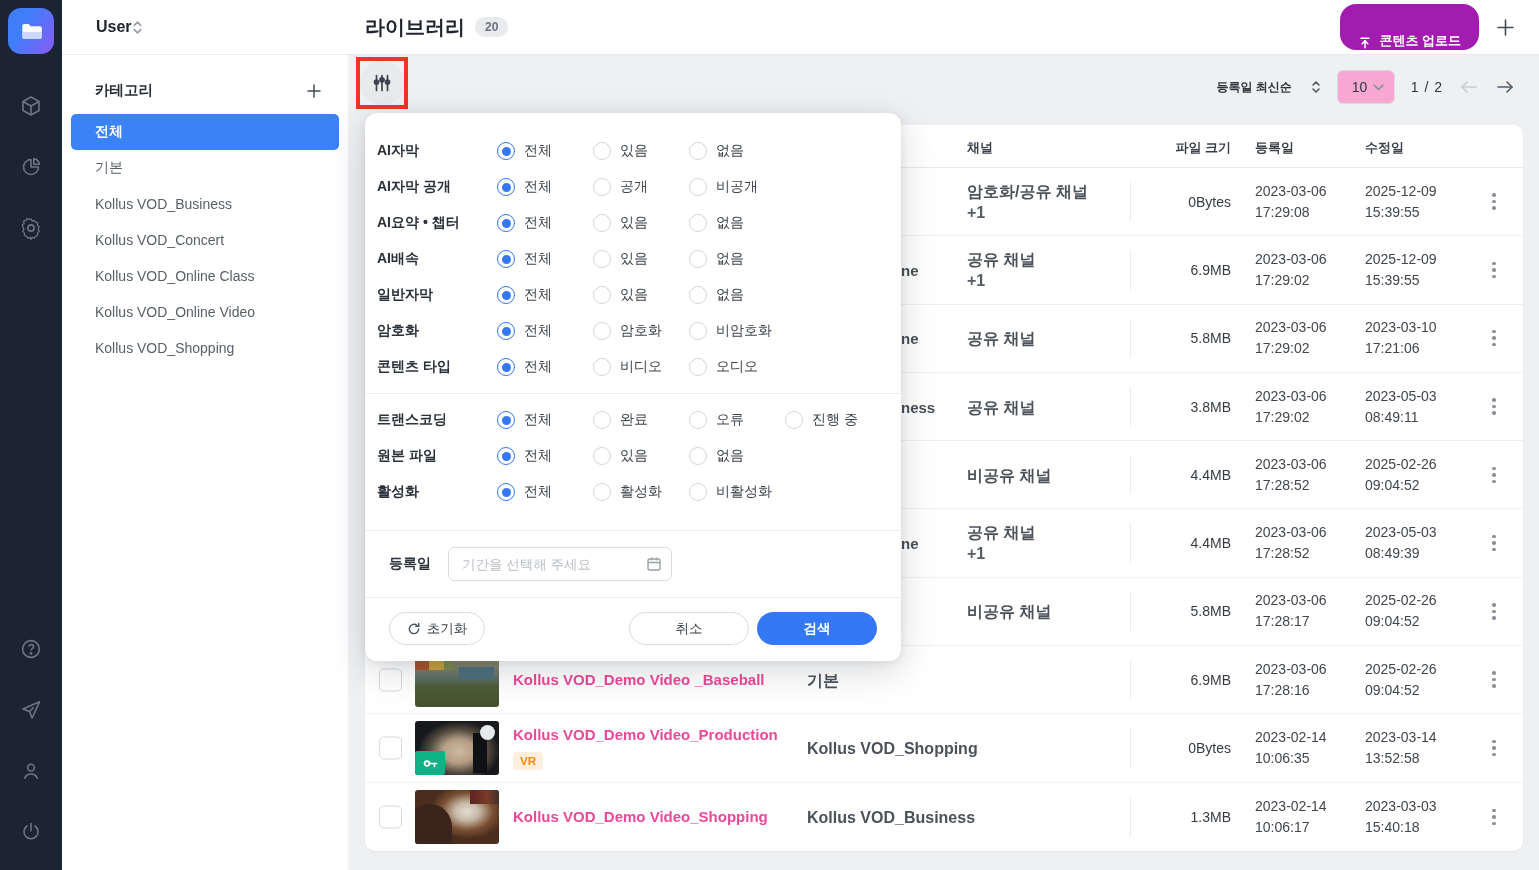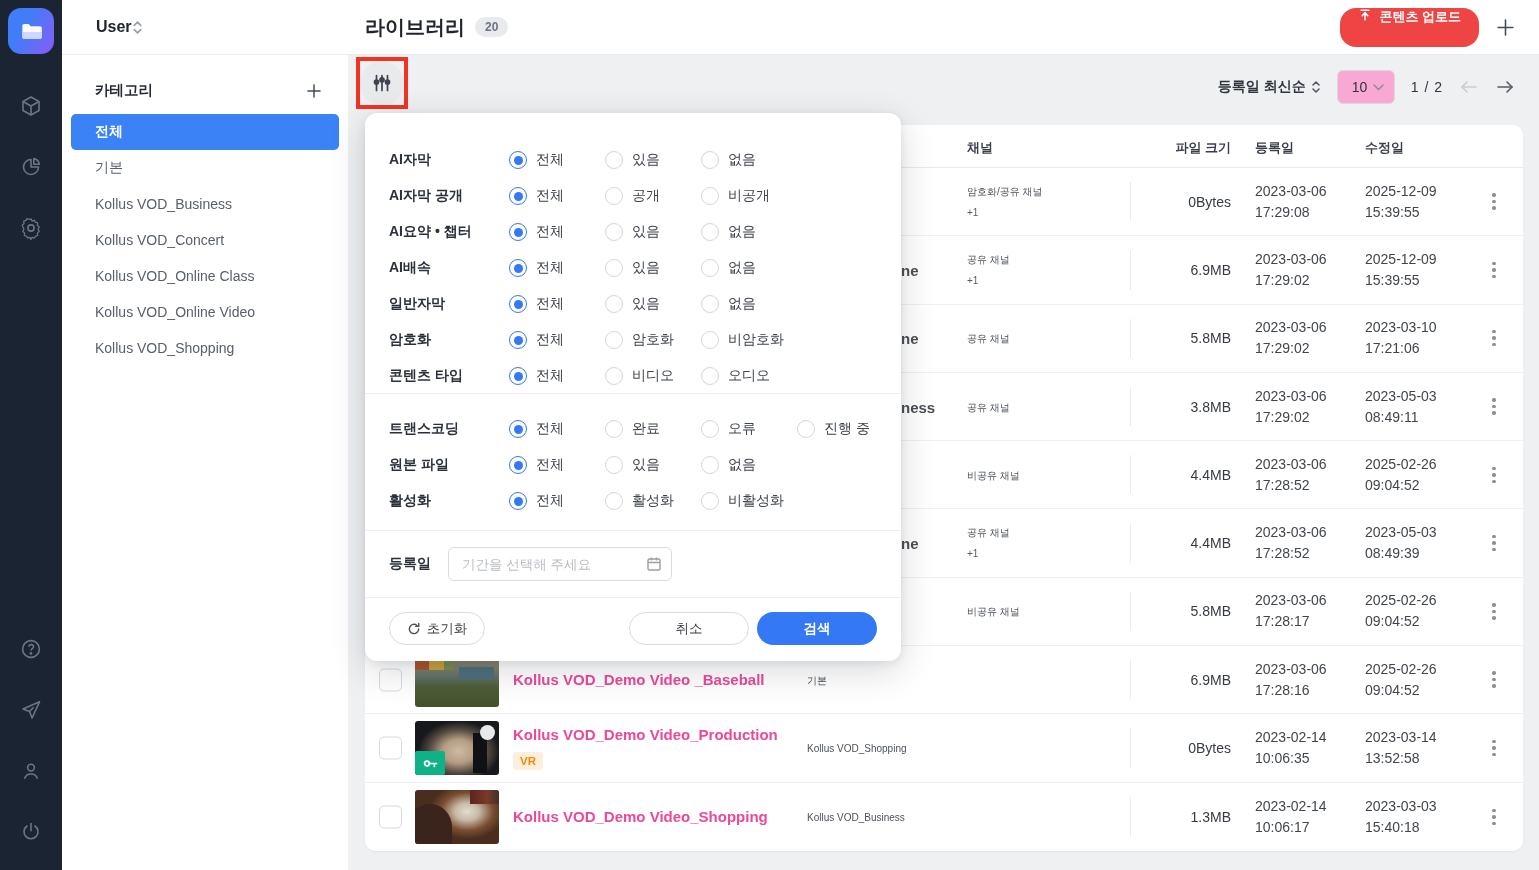--- a/index.html
+++ b/index.html
@@ -29,37 +29,37 @@
     font-size:14px; color:#596069; border-radius:5px; cursor:pointer; }
   .sb-item.active { background:#3b82f6; color:#ffffff; font-weight:bold; }
 
   
   .main-head { position:absolute; left:348px; top:0; right:0; height:55px; background:#ffffff;
     border-bottom:1px solid #e9eaec; display:flex; align-items:center; padding-left:17px; }
   .page-title { font-size:20px; font-weight:bold; color:#20252e; }
   .count-badge { margin-left:10px; background:#e8eaed; color:#6d7380; font-size:12px; font-weight:bold;
     border-radius:10px; padding:3px 10px; }
   .head-right { margin-left:auto; display:flex; align-items:center; gap:17px; padding-right:24px; }
-  .upload-btn { height:39px; background:#ef4444; color:#fff; border:none; border-radius:16px;
-    font-size:13px; font-weight:bold; display:flex; align-items:flex-start; gap:7px; padding:0 18px; cursor:pointer;
+  .upload-btn { height:46px; background:#a21caf; color:#fff; border:none; border-radius:16px;
+    font-size:13px; font-weight:bold; display:flex; align-items:flex-end; gap:7px; padding:0 18px; cursor:pointer;
     font-family:inherit; }
   .head-plus { color:#454b55; cursor:pointer; }
 
   
   .toolbar { position:absolute; left:348px; top:55px; right:0; height:64px; }
   .filter-btn { position:absolute; left:12px; top:6px; width:44px; height:44px; border-radius:50%;
     background:#e9eaec; border:none; display:flex; align-items:center; justify-content:center; cursor:pointer; }
   .annotation-box { position:absolute; left:8px; top:2px; width:52px; height:52px;
     border:4px solid #ee3524; z-index:40; pointer-events:none; }
   .search-input { position:absolute; left:60px; top:10px; width:340px; height:36px; background:#fff;
     border:1px solid #dadce1; border-radius:4px; padding:0 13px; font-size:13.5px; color:#333;
     font-family:inherit; }
   .search-input::placeholder { color:#b8bcc3; }
   .tb-right { position:absolute; right:24px; top:0; height:64px; display:flex; align-items:center; gap:16px; }
-  .sort-label { font-size:14px; font-weight:bold; color:#30353d; display:flex; align-items:center; gap:5px; cursor:pointer; }
+  .sort-label { font-size:12px; font-weight:bold; color:#30353d; display:flex; align-items:center; gap:19px; cursor:pointer; }
   .size-select { width:58px; height:34px; border:1px solid #d9dbe0; border-radius:6px; background:#f9a8d4;
     display:flex; align-items:center; justify-content:space-between; padding:0 10px 0 14px;
     font-size:14px; color:#30353d; cursor:pointer; }
   .page-ind { font-size:14px; color:#30353d; letter-spacing:1px; }
   .pg-arrow { width:20px; height:20px; display:flex; align-items:center; justify-content:center; cursor:pointer; }
 
   
   .card { position:absolute; left:365px; top:125px; width:1158px; height:726px; background:#ffffff;
     border-radius:10px; box-shadow:0 1px 2px rgba(23,28,38,.05); z-index:1; }
   .thead { position:relative; height:43px; border-bottom:1px solid #e7e9ec; }
@@ -74,21 +74,21 @@
     border:1.5px solid #d6d9de; border-radius:5px; background:#fff; cursor:pointer; }
   .c-thumb { position:absolute; left:50px; top:50%; transform:translateY(-50%); width:84px; height:54px;
     border-radius:3px; overflow:hidden; cursor:pointer; }
   .c-titlewrap { position:absolute; left:148px; top:50%; transform:translateY(-50%); }
   .c-title { font-size:15px; font-weight:bold; color:#ec4899; cursor:pointer; }
   .vr-badge { display:inline-block; margin-top:8px; background:#fdeedd; color:#f08c00; font-size:11.5px;
     font-weight:bold; padding:3px 7px; border-radius:4px; }
   .c-frag { position:absolute; left:536px; top:50%; transform:translateY(-50%);
     font-size:15px; font-weight:600; color:#4a4f55; }
   .c-channel { position:absolute; left:442px; top:50%; transform:translateY(-50%);
-    font-size:10px; color:#4c525a; line-height:21px; }
+    font-size:16px; color:#4c525a; line-height:21px;font-weight:bold; }
   .trow.covered .c-channel { left:602px; }
   .c-extra { color:#565c64; }
   .c-divline { position:absolute; left:765px; top:14px; bottom:14px; width:1px; background:#ececef; }
   .c-size { position:absolute; left:700px; width:166px; text-align:right; top:50%; transform:translateY(-50%);
     font-size:14px; color:#363b42; }
   .c-date { position:absolute; top:50%; transform:translateY(-50%); font-size:14px; color:#41464d; line-height:21px; }
   .c-created { left:890px; } .c-modified { left:1000px; }
   .kebab { position:absolute; left:1118px; top:50%; transform:translateY(-50%); width:22px; height:30px;
     display:flex; flex-direction:column; align-items:center; justify-content:center; gap:3px; cursor:pointer; }
   .kebab i { width:3.5px; height:3.5px; border-radius:50%; background:#8a8f98; }
@@ -106,21 +106,21 @@
   .thumb-shopping { background:radial-gradient(ellipse 55% 62% at 62% 40%, #e3dcd2 0%, #c7b9a6 26%, #7a4f33 56%, #4a2d1d 82%); }
   .thumb-shopping::before { content:""; position:absolute; left:-8%; bottom:-12%; width:52%; height:85%;
     background:#3a241c; border-radius:50% 50% 0 0; }
   .thumb-shopping::after { content:""; position:absolute; right:0; top:0; width:34%; height:26%;
     background:linear-gradient(90deg,#5e2420,#7a3a2a 60%,#41302a); }
 
   
   .fp { position:absolute; left:365px; top:113px; width:536px; background:#ffffff; border-radius:12px;
     box-shadow:0 10px 36px rgba(20,25,35,.16), 0 2px 8px rgba(20,25,35,.08); z-index:50; }
   .fp-body { padding:20px 0 6px; }
-  .fp-row { height:36px; display:flex; align-items:flex-end; padding-left:24px; }
+  .fp-row { height:36px; display:flex; align-items:center; padding-left:12px; }
   .fp-label { width:120px; font-size:14px; font-weight:bold; color:#2b313b; }
   .opt { width:96px; display:flex; align-items:center; gap:9px; cursor:pointer; }
   .rd { width:18px; height:18px; border-radius:50%; border:1.5px solid #d2d6db; background:#fff; flex:none;
     display:flex; align-items:center; justify-content:center; }
   .rd.on { border:1.8px solid #3478f6; }
   .rd.on::after { content:""; width:9px; height:9px; border-radius:50%; background:#3478f6; }
   .ol { font-size:14px; color:#3f444c; }
   .fp-sec { border:none; border-top:1px solid #edeef1; margin:8px 0; }
   .fp-date { border-top:1px solid #edeef1; margin-top:14px; padding:16px 24px; display:flex; align-items:center; }
   .fp-date-label { width:59px; font-size:14px; font-weight:bold; color:#2b313b; }

